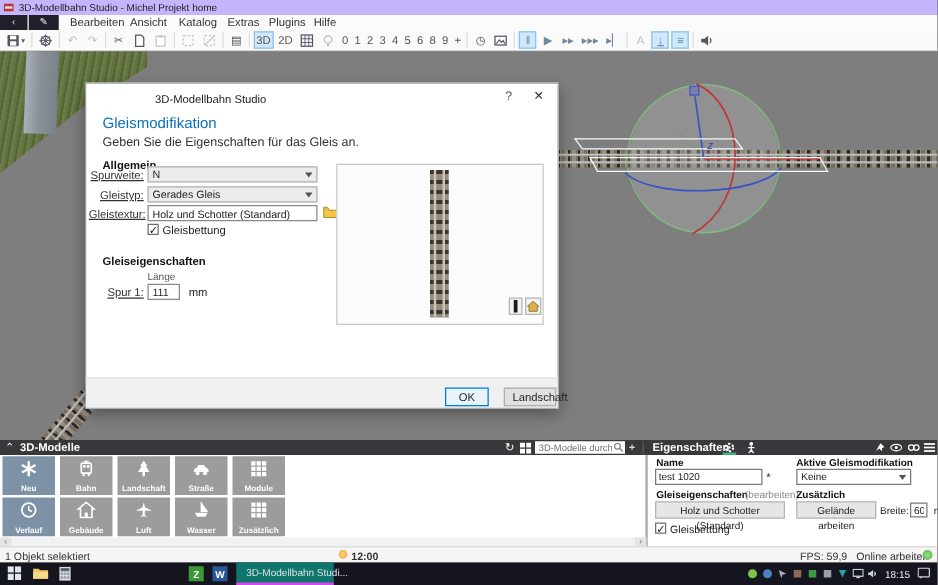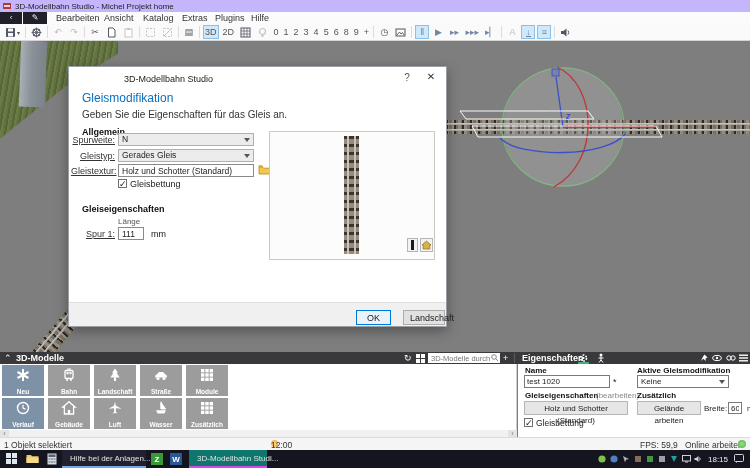--- a/index.html
+++ b/index.html
@@ -543,21 +543,21 @@
 
   <span class="abs" style="left:6px;top:54px;">
     <span class="chkbox">✓</span>
   </span>
   <span class="abs" style="left:18px;top:54px;font-size:8.5px;">Gleisbettung</span>
 </div>
 
 <div class="abs" id="statusbar">
   <span style="left:4px;">1 Objekt selektiert</span>
   <span id="sun"></span>
-  <span style="left:271px;">12:00</span>
+  <span style="left:281px;font-weight:bold;">12:00</span>
   <span style="left:640px;">FPS: 59,9</span>
   <span style="left:685px;">Online arbeiten</span>
   <span id="onlinedot"></span>
 </div>
 
 <div class="abs" id="taskbar">
   <span class="tkico" style="left:6px;">
     <svg width="11" height="11">
         <g fill="#dfe6f0">
           <rect x="0" y="0" width="5" height="5"></rect>
@@ -580,28 +580,20 @@
         <g fill="#9aa2ae">
           <rect x="1.5" y="5" width="2" height="2"></rect>
           <rect x="4" y="5" width="2" height="2"></rect>
           <rect x="6.5" y="5" width="2" height="2"></rect>
           <rect x="1.5" y="8" width="2" height="2"></rect>
           <rect x="4" y="8" width="2" height="2"></rect>
           <rect x="6.5" y="8" width="2" height="2"></rect>
         </g>
       </svg>
   </span>
-  <span class="tkbtn open" style="left:62px;width:84px;">
-    <svg width="12" height="12">
-        <circle cx="6" cy="6" r="5.5" fill="#e87820"></circle>
-        <circle cx="4.6" cy="6.4" r="3" fill="#2a4a8a"></circle>
-        <path d="M6 0.5 A5.5 5.5 0 0 1 11.5 6 L8.5 5 Z" fill="#f5a623"></path>
-      </svg>
-    <span class="lbl">Hilfe bei der Anlagen...</span>
-  </span>
   <span class="tkico" style="left:151px;">
     <span class="sq" style="background:#3a9a3a;">Z</span>
   </span>
   <span class="tkico" style="left:170px;">
     <span class="sq" style="background:#2b5797;">W</span>
   </span>
   <span class="tkbtn active" style="left:189px;width:78px;">
     <svg width="12" height="12">
         <rect x="0" y="0" width="12" height="12" fill="#8f958d"></rect>
         <path d="M0 9 L12 3 M0 11 L12 5" stroke="#4c4438" stroke-width="1.6"></path>

